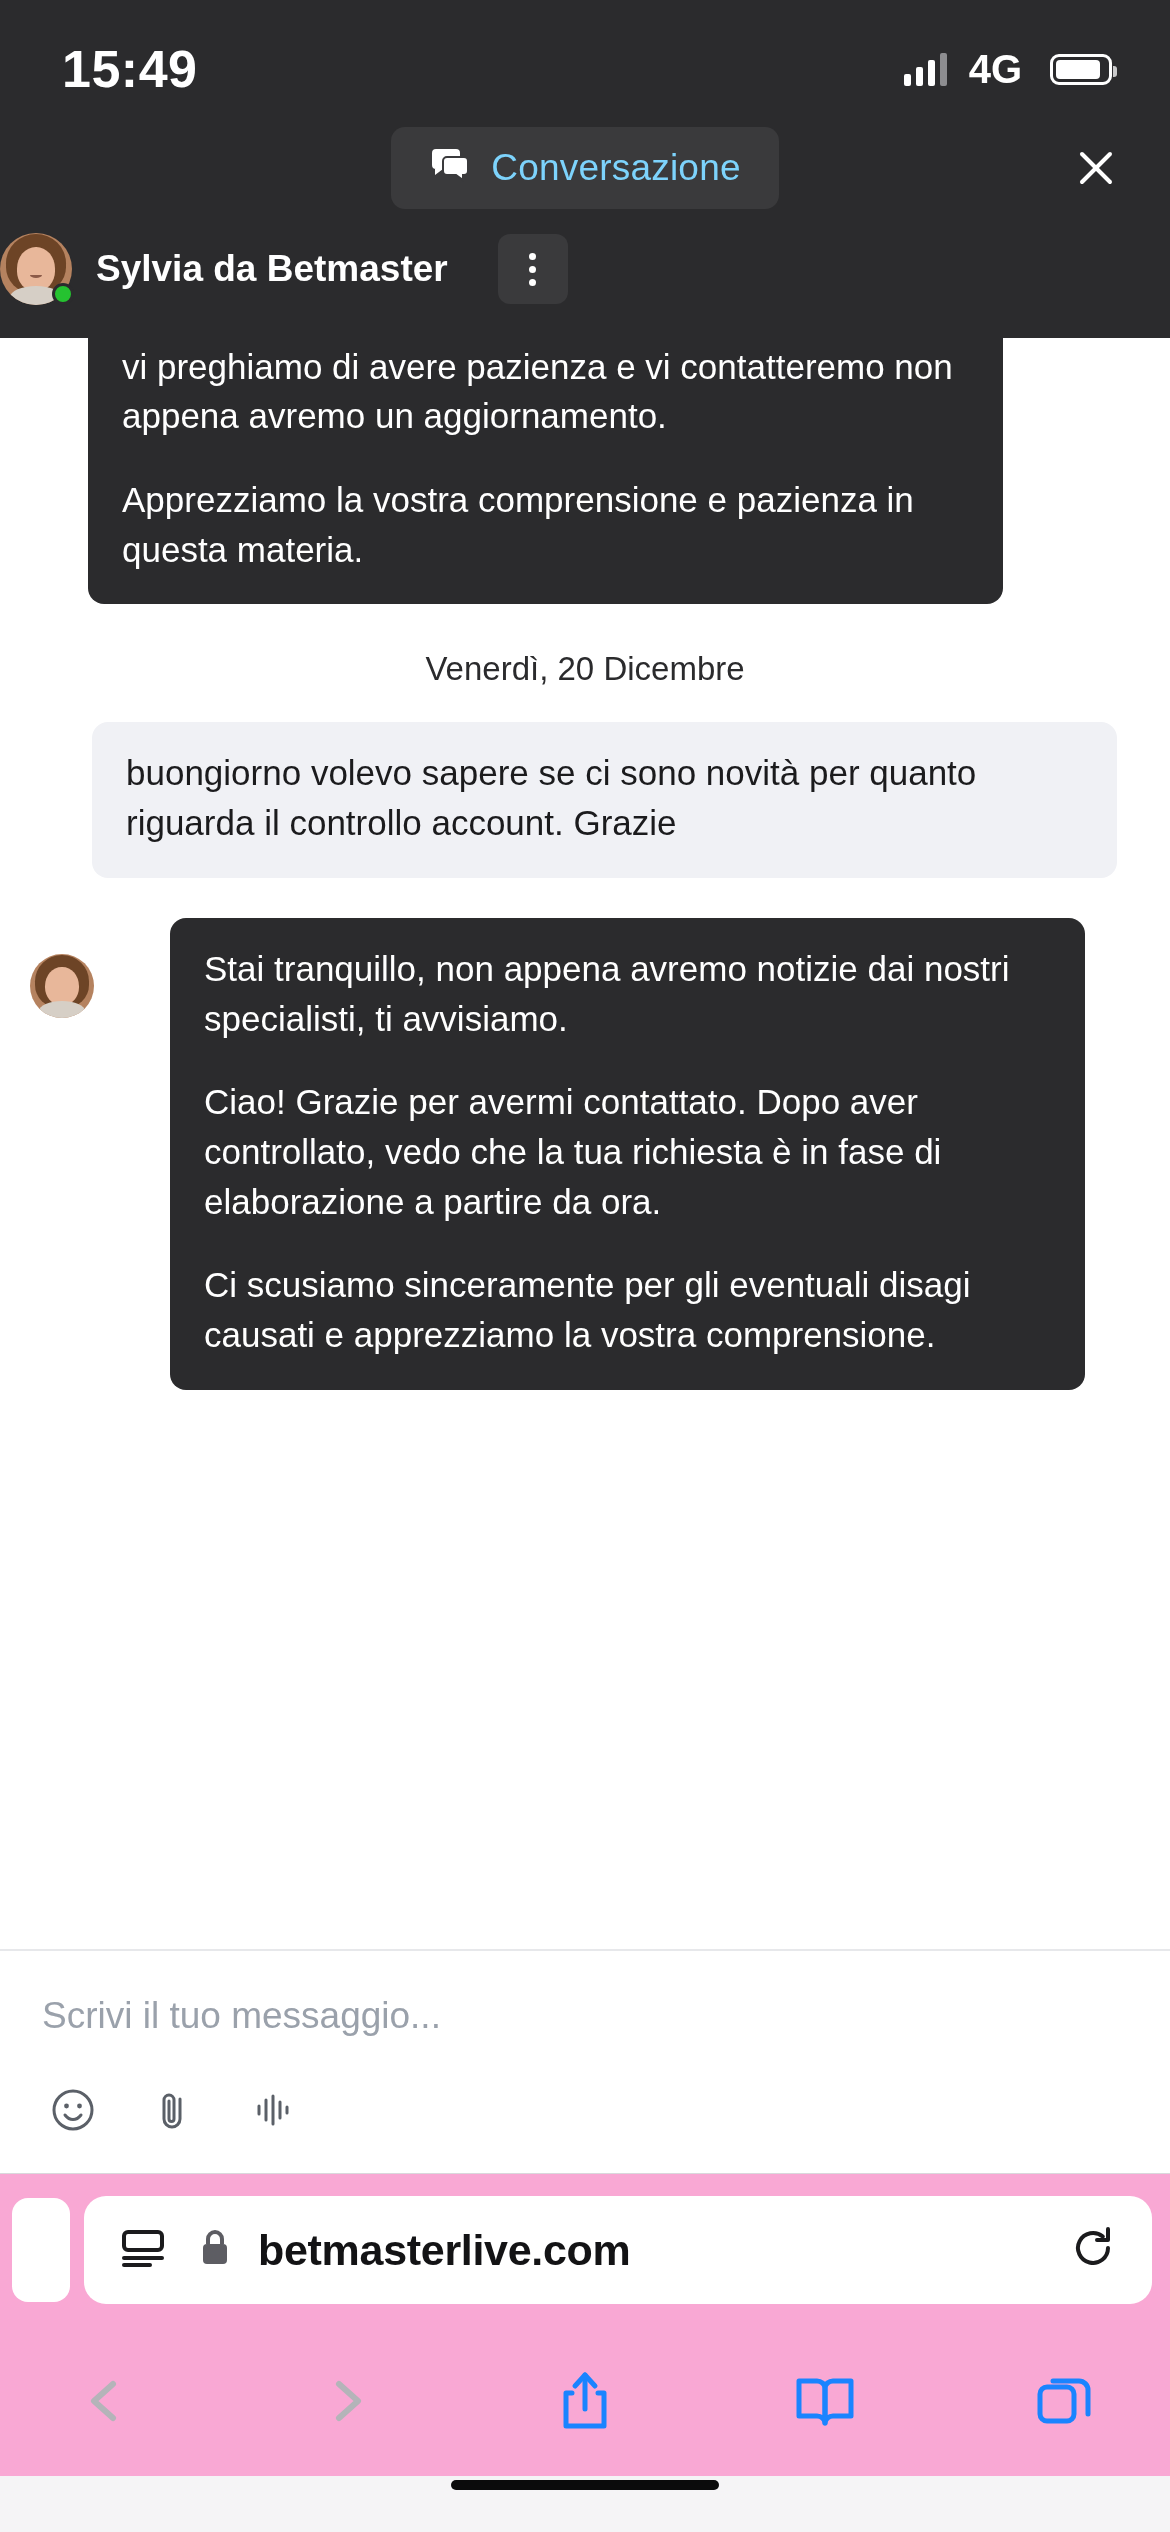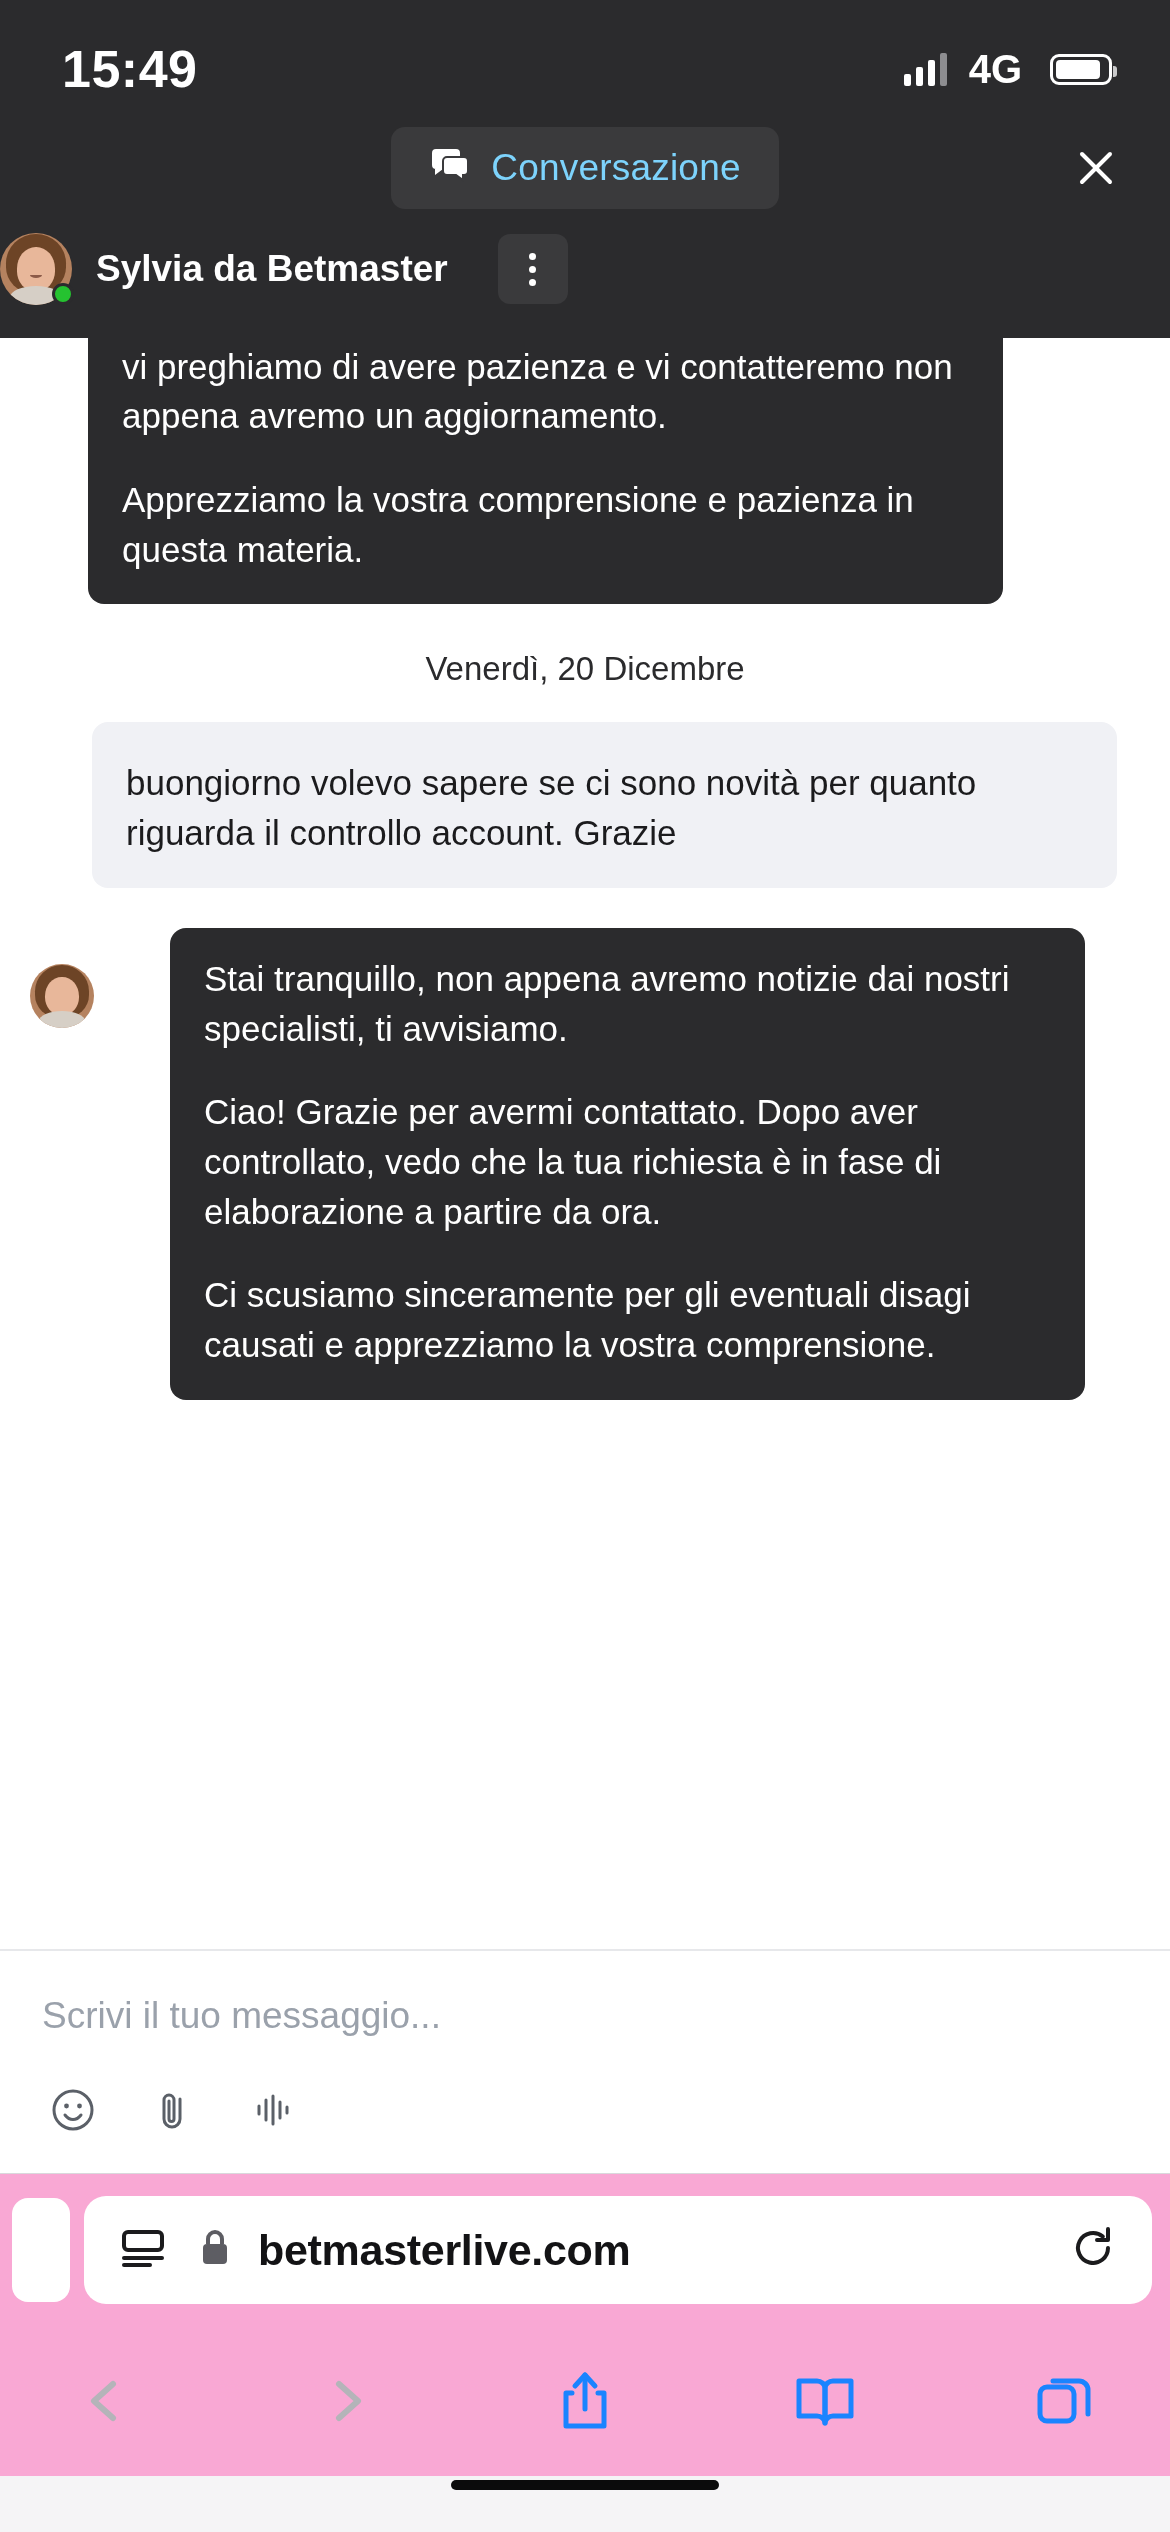--- a/index.html
+++ b/index.html
@@ -254,21 +254,21 @@
     text-align: center;
     font-size: 33px;
     font-weight: 400;
     color: #2b2b2d;
     margin: 46px 0 34px 0;
   }
   .bubble-user {
     background: #f0f1f5;
     color: #1b1b1d;
     border-radius: 16px;
-    padding: 36px 34px 30px 34px;
+    padding: 26px 34px 30px 34px;
     font-size: 35px;
     line-height: 1.42;
     max-width: 1025px;
     margin-left: 62px;
   }
   .agent-block {
     display: flex;
     align-items: flex-start;
     gap: 18px;
     margin-top: 40px;

